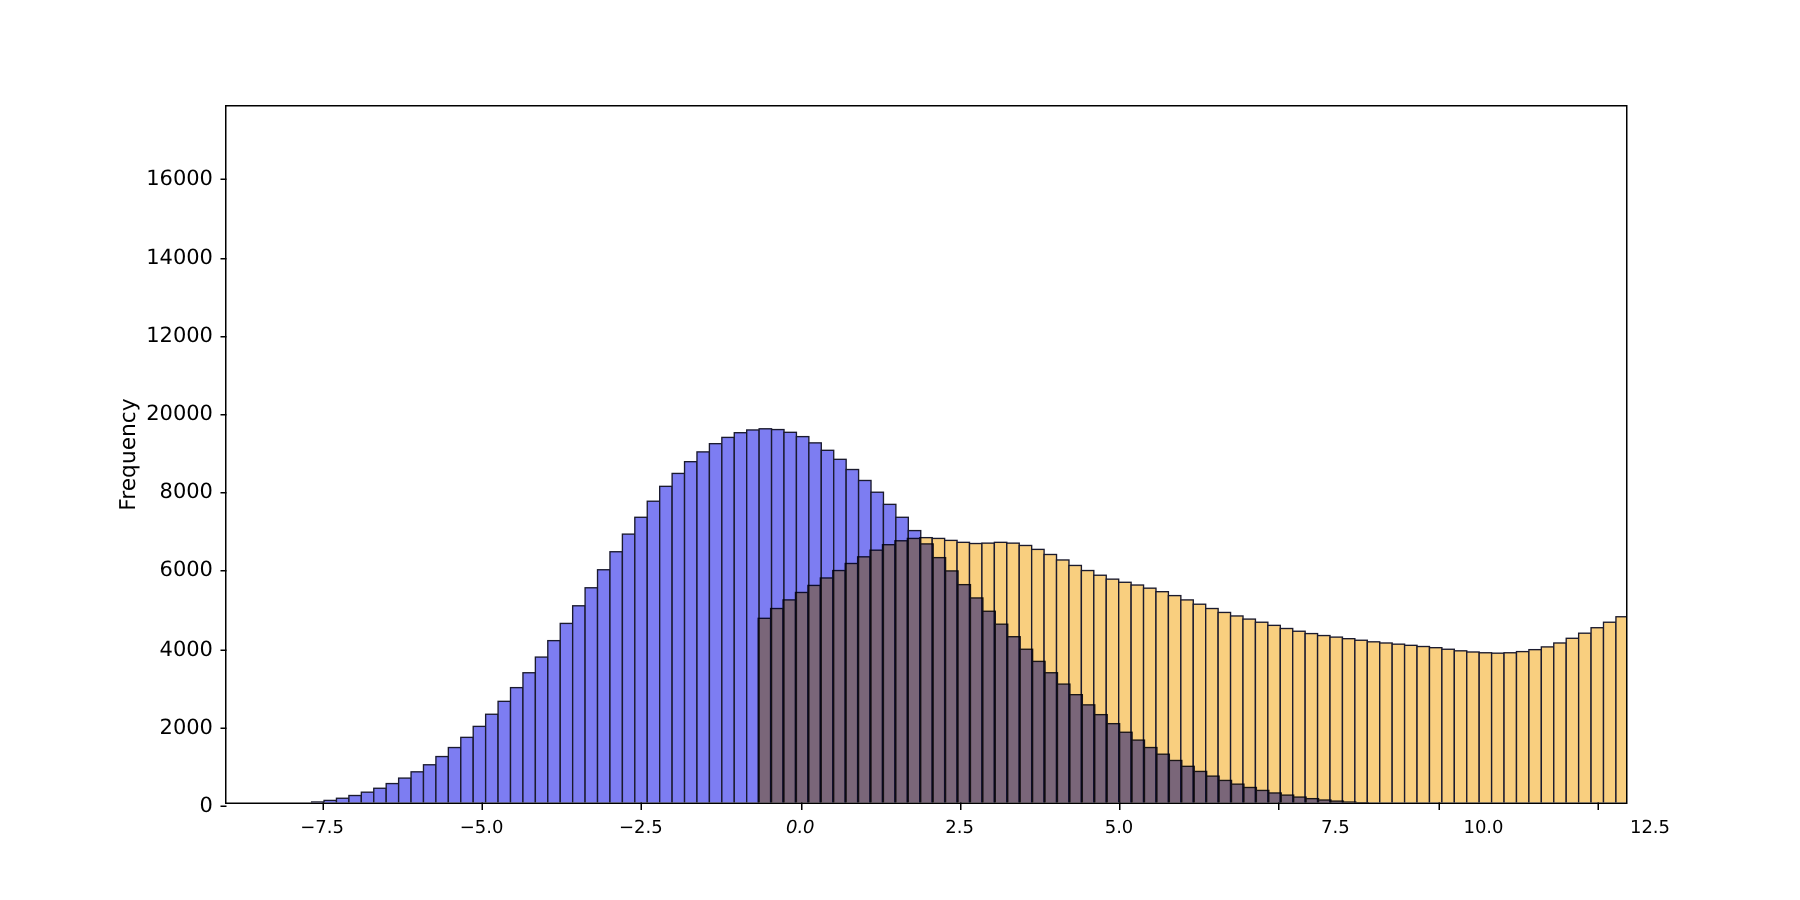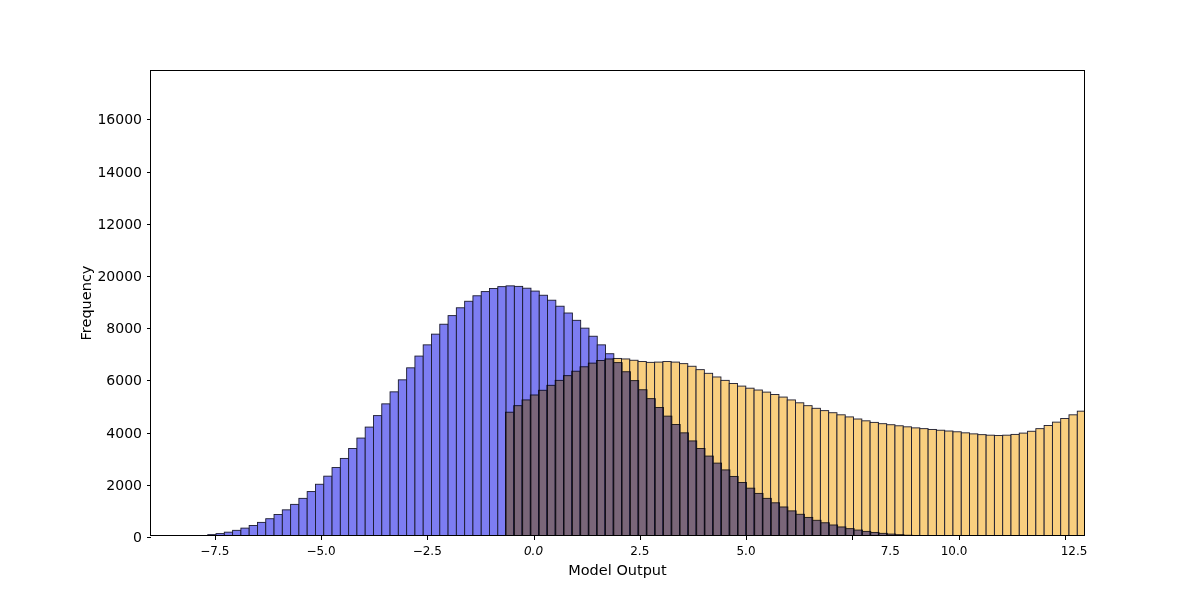--- a/index.html
+++ b/index.html
@@ -336,22 +336,21 @@
         <div class="xtick-label" style="left: 276.25px;">−2.5</div>
         <div class="xtick-mark" style="left: 382.5px;"></div>
         <div class="xtick-label" style="left: 382.5px; font-style: italic;">0.0</div>
         <div class="xtick-mark" style="left: 488.75px;"></div>
         <div class="xtick-label" style="left: 488.75px;">2.5</div>
         <div class="xtick-mark" style="left: 595px;"></div>
         <div class="xtick-label" style="left: 595px;">5.0</div>
         <div class="xtick-mark" style="left: 701.25px;"></div>
         <div class="xtick-label" style="left: 701.25px; margin-left: 38px;">7.5</div>
         <div class="xtick-mark" style="left: 807.5px;"></div>
-        <div class="xtick-label" style="left: 803px;">10.0</div>
+        <div class="xtick-label" style="left: 838px;">10.0</div>
         <div class="xtick-mark" style="left: 913.75px;"></div>
-        <div class="xtick-label" style="left: 923px;">12.5</div>
+        <div class="xtick-label" style="left: 949px;">12.5</div>
       </div>
   </div>
 
-  <div id="xlabel">Model Output</div>
   <div id="ylabel">Frequency</div>
 
 </div>
 
 </body></html>

